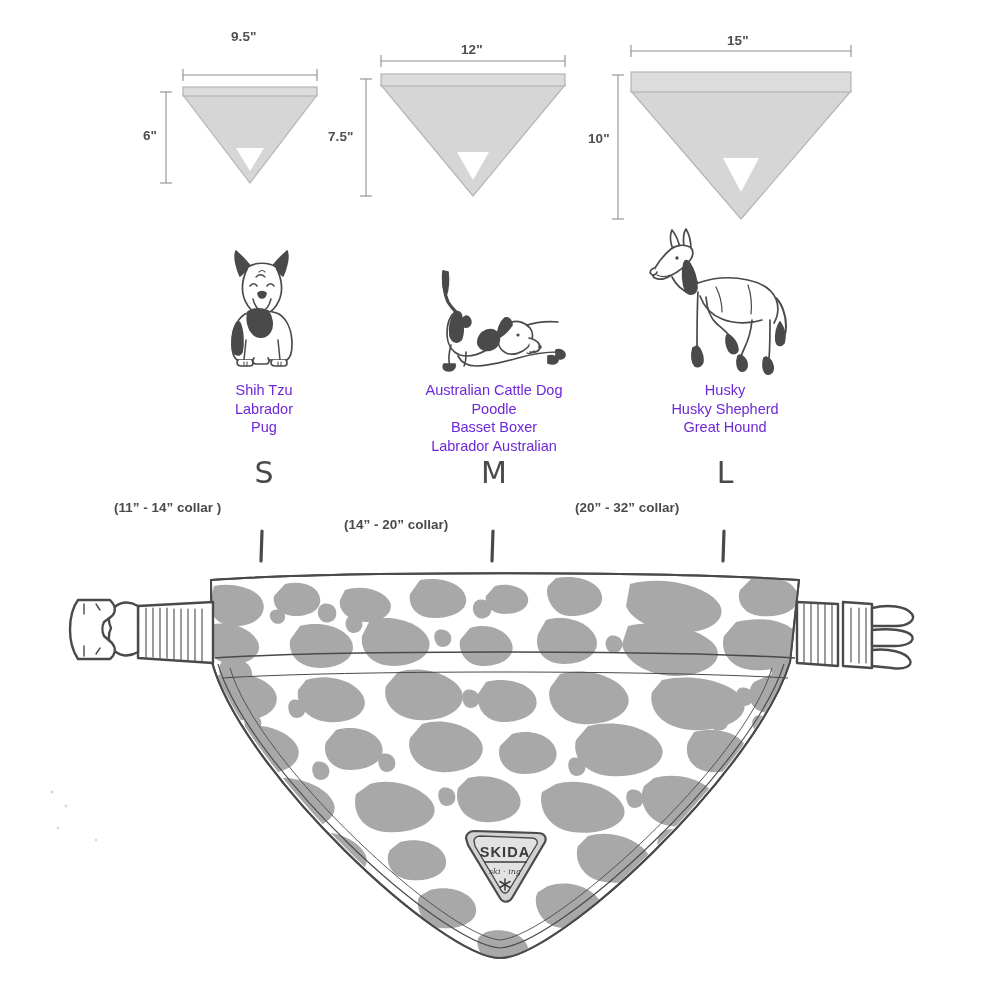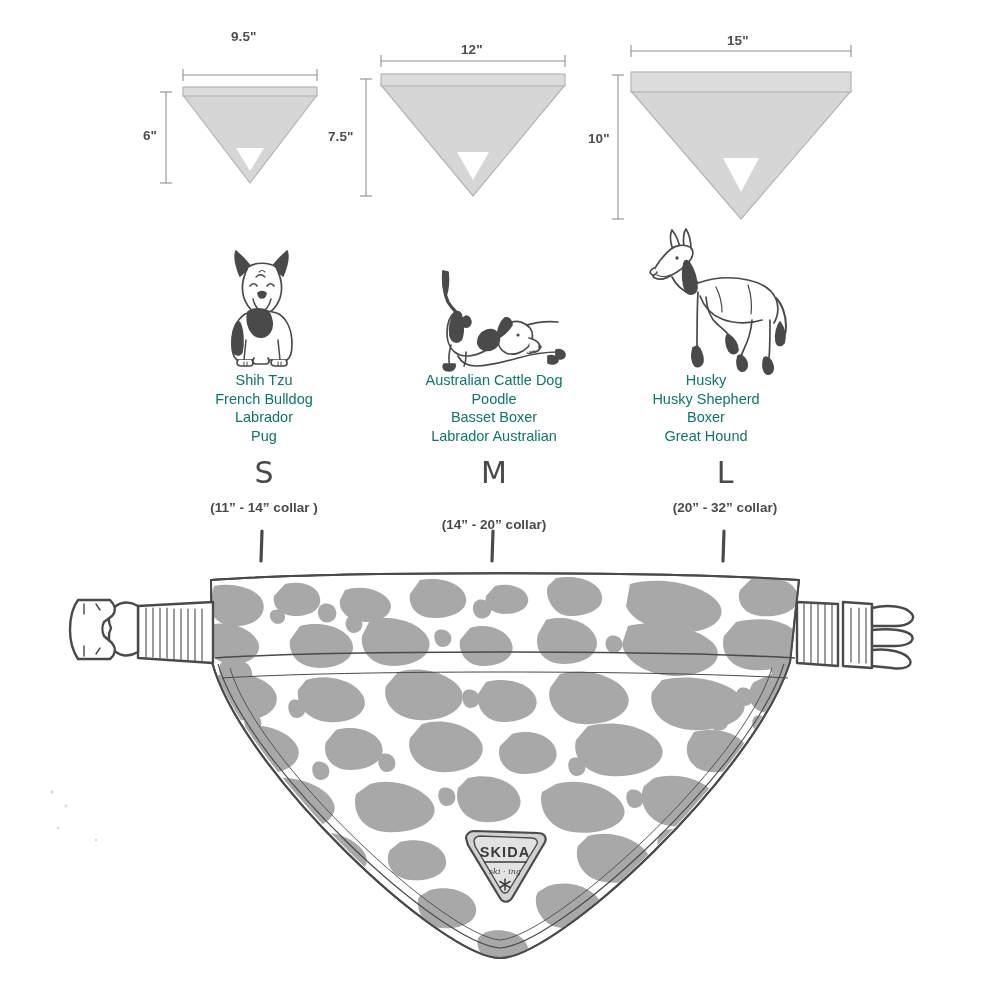--- a/index.html
+++ b/index.html
@@ -36,36 +36,36 @@
   .dim-label {
     font-size: 13.5px;
     font-weight: 700;
     color: #4f4f4f;
     letter-spacing: 0.1px;
   }
   .breed-block {
     position: absolute;
     text-align: center;
     font-size: 14.5px;
-    color: #0f766e;
+    color: #6d28d9;
     line-height: 1.28;
     width: 280px;
+    margin-top: 10px;
   }
   .size-letter {
     position: absolute;
     text-align: center;
     width: 200px;
     font-size: 30px;
     color: #4a4a4a;
     font-family: "DejaVu Sans", sans-serif;
     font-weight: 400;
   }
   .collar-range {
     position: absolute;
-    text-align: center;
     width: 300px;
     font-size: 13.5px;
     color: #4a4a4a;
     font-weight: 600;
   }
 </style>
 </head>
 <body>
 
 <div id="root">
@@ -267,36 +267,34 @@
       <path d="M764 358 C762 365 763 372 767 374 C771 375 774 371 773 366
                C772 361 769 358 766 357 Z" fill="#4a4a4a" stroke="#4a4a4a"></path>
 
       <path d="M716 287 C720 295 722 304 722 312" stroke-width="1.2"></path>
       <path d="M748 285 C751 294 752 305 751 314" stroke-width="1.2"></path>
     </g>
   </svg>
 
   <div class="breed-block" style="left:124px; top:371px;">
     <div>Shih Tzu</div>
-    <div>French Bulldog</div>
     <div>Labrador</div>
     <div>Pug</div>
   </div>
 
   <div class="breed-block" style="left:354px; top:371px;">
     <div>Australian Cattle Dog</div>
     <div>Poodle</div>
     <div>Basset Boxer</div>
     <div>Labrador Australian</div>
   </div>
 
-  <div class="breed-block" style="left:566px; top:371px;">
+  <div class="breed-block" style="left:585px; top:371px;">
     <div>Husky</div>
     <div>Husky Shepherd</div>
-    <div>Boxer</div>
     <div>Great Hound</div>
   </div>
 
   <div class="size-letter" style="left:164px; top:455px;">S</div>
   <div class="size-letter" style="left:394px; top:455px;">M</div>
   <div class="size-letter" style="left:625px; top:455px;">L</div>
 
   <div class="collar-range" style="left:114px; top:500px;">(11” - 14” collar )</div>
   <div class="collar-range" style="left:344px; top:517px;">(14” - 20” collar)</div>
   <div class="collar-range" style="left:575px; top:500px;">(20” - 32” collar)</div>

